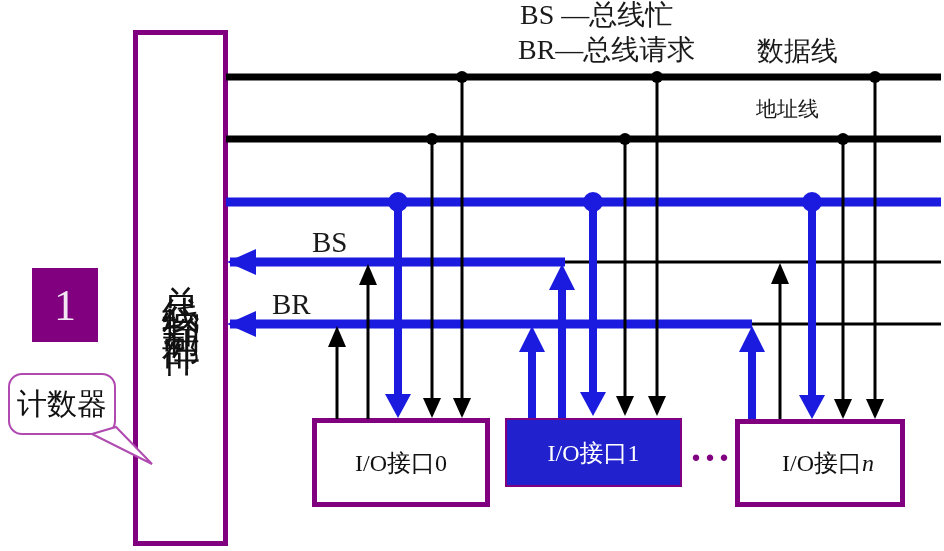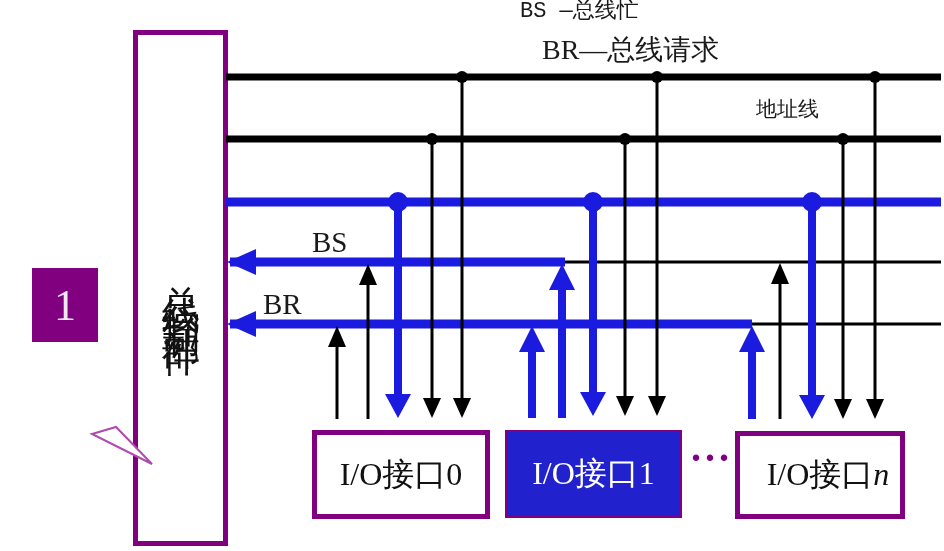--- a/index.html
+++ b/index.html
@@ -32,37 +32,37 @@
   .counter-bubble{
     left:8px; top:373px; width:108px; height:62px; box-sizing:border-box;
     border:2.5px solid var(--purpleLight); border-radius:14px; background:#fff;
     display:flex; align-items:center; justify-content:center;
     font-size:30px; color:#111;
   }
   
   .io-box{
     box-sizing:border-box; background:#fff; border:4px solid var(--purple);
     display:flex; align-items:center; justify-content:center;
-    font-size:32px; color:#111; white-space:nowrap;margin-top:12px;
+    font-size:24px; color:#111; white-space:nowrap;
   }
   .io0{left:312px; top:418px; width:178px; height:89px; border-width:5px;}
-  .io1{left:505px; top:418px; width:177px; height:88px; border-width:2px;
+  .io1{left:505px; top:418px; width:177px; height:69px; border-width:2px;
        background:var(--boxBlue); color:#fff;}
   .ion{left:735px; top:419px; width:170px; height:88px; border-width:5px;padding-left:16px;}
   .ion .sfx{font-style:italic;}
   .dots{left:684px; top:424px; width:56px; text-align:center; font-size:40px;
         font-weight:bold; color:var(--purple); letter-spacing:4px;}
   
-  .legend-bs{left:520px; top:1px; font-size:22px;font-family:Liberation Mono, monospace;}
-  .legend-br{left:518px; top:36px; font-size:28px;margin-left:24px;}
+  .legend-bs{left:520px; top:1px; font-size:28px;}
+  .legend-br{left:518px; top:36px; font-size:28px;}
   .lbl-data{left:757px; top:38px; font-size:27px;}
   .lbl-addr{left:756px; top:99px; font-size:21px;}
   .lbl-dev{left:695px; top:161px; font-size:27px; font-weight:bold; color:var(--purple);}
   .lbl-sig-bs{left:272px; top:228px; font-size:29px;margin-left:40px;}
-  .lbl-sig-br{left:263px; top:290px; font-size:29px;}
+  .lbl-sig-br{left:272px; top:290px; font-size:29px;}
   
   #wires{position:absolute; left:0; top:0; pointer-events:none;}
   .hthick{stroke:var(--ink); stroke-width:7;}
   .hthin{stroke:var(--ink); stroke-width:3;}
   .bthick{stroke:var(--blue); stroke-width:9;}
   .bvert{stroke:var(--blue); stroke-width:8;}
   .kvert{stroke:var(--ink); stroke-width:3;}
   .bfill{fill:var(--blue);}
   .kfill{fill:var(--ink);}
   .tail{fill:#fff; stroke:var(--purpleLight); stroke-width:2;}
@@ -73,34 +73,38 @@
 <div id="stage">
 
   <div class="abs bus-ctrl">
     <span class="vtitle">总线控制部件</span>
   </div>
 
   <div class="abs counter-square">
     <span>1</span>
   </div>
 
+  <div class="abs counter-bubble">
+    <span>计数器</span>
+  </div>
 
   <div class="abs io-box io0">
     <span><span>I/O接口</span><span class="sfx">0</span></span>
   </div>
   <div class="abs io-box io1">
     <span><span>I/O接口</span><span class="sfx">1</span></span>
   </div>
   <div class="abs io-box ion">
     <span><span>I/O接口</span><span class="sfx">n</span></span>
   </div>
   <div class="abs dots">...</div>
 
   <div class="abs label legend-bs">BS —总线忙</div>
   <div class="abs label legend-br">BR—总线请求</div>
+  <div class="abs label lbl-data">数据线</div>
   <div class="abs label lbl-addr">地址线</div>
   <div class="abs label lbl-sig-bs">BS</div>
   <div class="abs label lbl-sig-br">BR</div>
 
   <svg id="wires" width="944" height="551" viewBox="0 0 944 551">
 
     <line class="hthick" x1="226" y1="77" x2="941" y2="77"></line>
     <line class="hthick" x1="226" y1="139" x2="941" y2="139"></line>
     <line class="bthick" x1="226" y1="202" x2="941" y2="202" stroke-width="8"></line>
 

